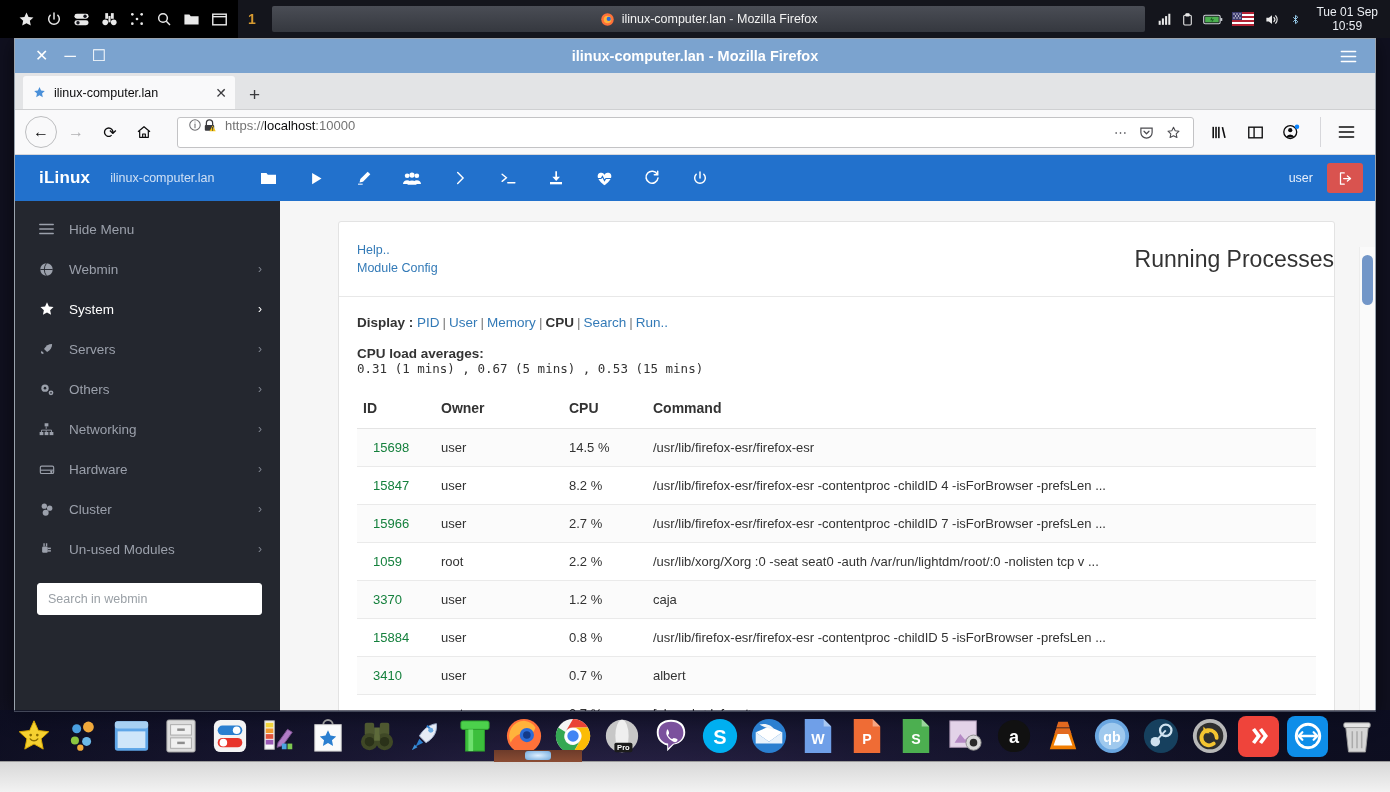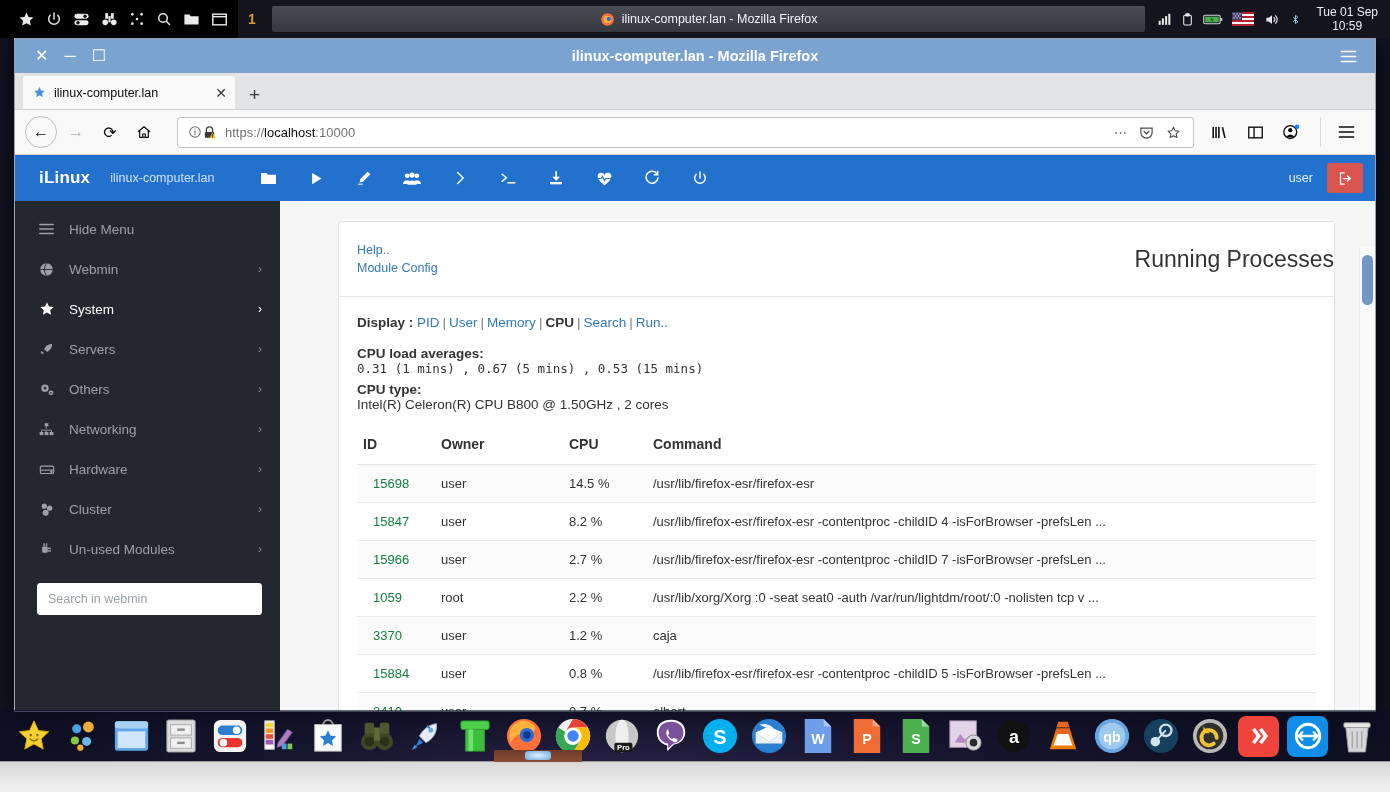--- a/index.html
+++ b/index.html
@@ -112,21 +112,21 @@
   }
   .navbtn {
     width: 30px; height: 30px; display: flex; align-items: center; justify-content: center;
     color: #0c0c0d; font-size: 16px; margin-right: 4px;
   }
   .navbtn.disabled { color: #b1b1b3; }
   #back-btn { border: 1px solid #bdbec0; border-radius: 50%; }
   #urlbar {
     flex: 1; height: 29px; margin: 0 10px 0 14px;
     background: #fff; border: 1px solid #c3c3c5; border-radius: 3px;
-    display: flex; align-items: center; padding: 0 6px 0 10px;
+    display: flex; padding: 0 6px 0 10px;
     font-size: 13px; color: #0c0c0d;
   }
   #url-text { flex: 1; margin-left: 8px; color: #0c0c0d; }
   #url-text .dim { color: #737373; }
   .urlbtn { padding: 0 6px; color: #4a4a4f; font-size: 13px; display: flex; align-items: center; }
   #ff-toolbar-right { display: flex; align-items: center; gap: 2px; }
   #ff-menu-btn { border-left: 1px solid #d7d7db; margin-left: 8px; padding-left: 10px; }
 
   
   #page {
@@ -729,24 +729,20 @@
 
               <div class="display-row">
                 <b>Display :</b>
                 <a href="#">PID</a><span class="sep">|</span><a href="#">User</a><span class="sep">|</span><a href="#">Memory</a><span class="sep">|</span><span class="cur">CPU</span><span class="sep">|</span><a href="#">Search</a><span class="sep">|</span><a href="#">Run..</a>
               </div>
 
               <div class="cpu-line">
                 <span class="cpu-label">CPU load averages:</span>
                 <span class="mono">0.31 (1 mins) , 0.67 (5 mins) , 0.53 (15 mins)</span>
               </div>
-              <div class="cpu-line">
-                <span class="cpu-label w">CPU type:</span>
-                <span>Intel(R) Celeron(R) CPU B800 @ 1.50GHz , 2 cores</span>
-              </div>
 
               <table id="proc-table">
                 <thead>
                   <tr>
                     <th class="col-id">ID</th>
                     <th class="col-owner">Owner</th>
                     <th class="col-cpu">CPU</th>
                     <th>Command</th>
                   </tr>
                 </thead>

